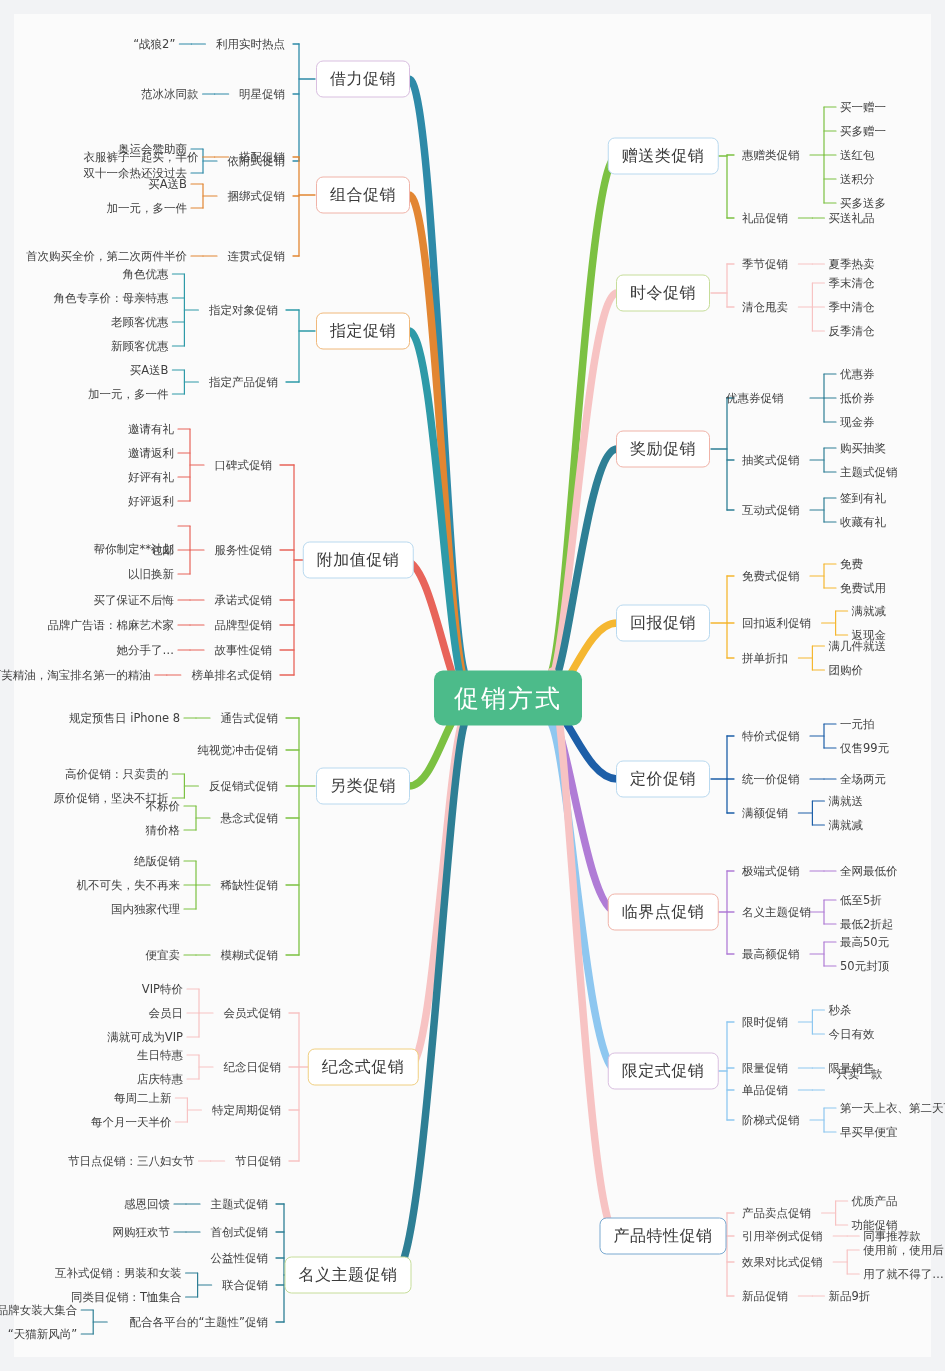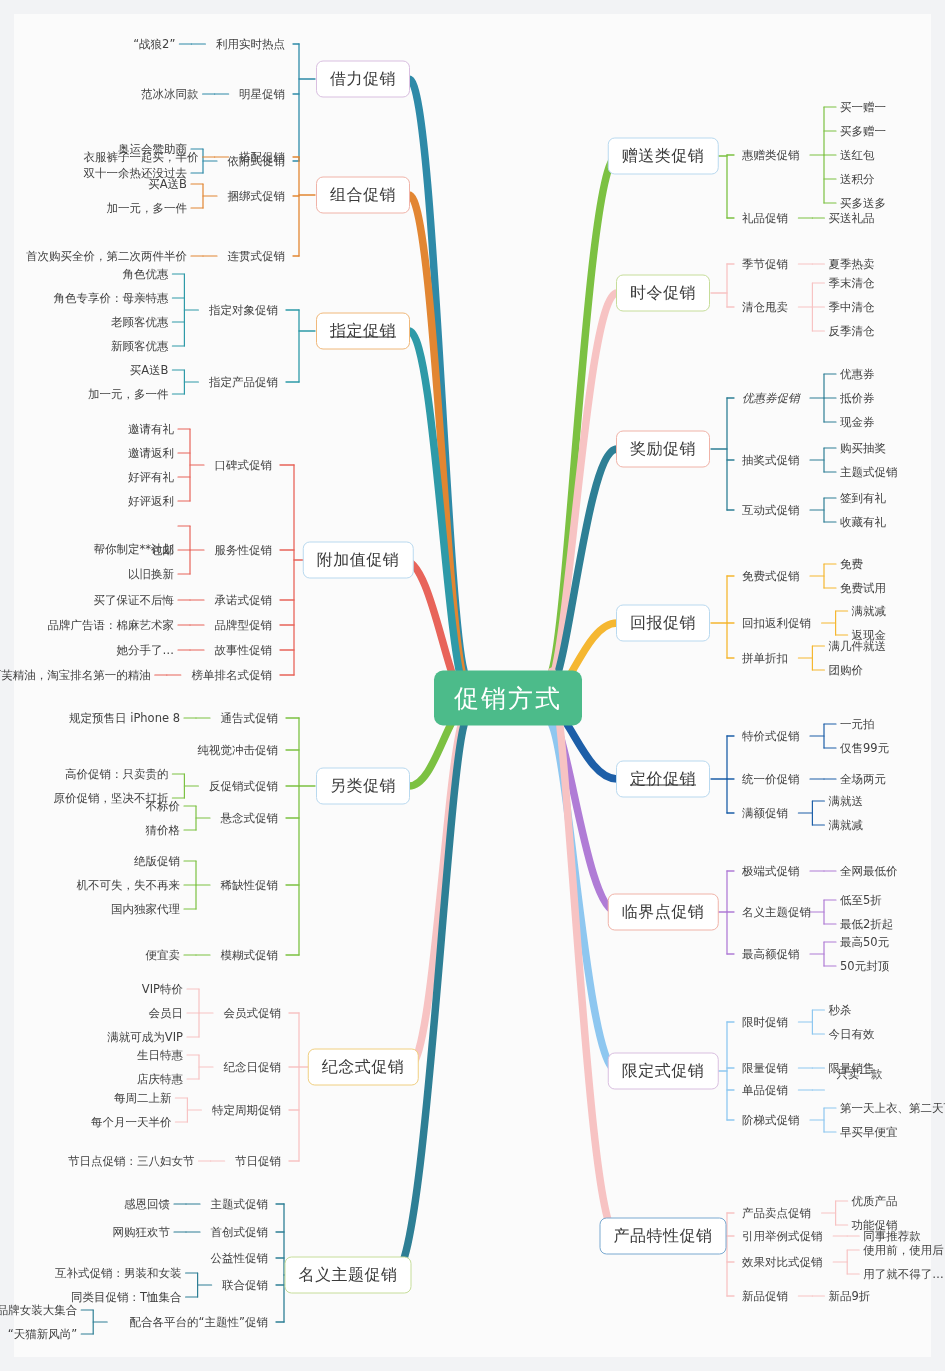--- a/index.html
+++ b/index.html
@@ -308,21 +308,21 @@
       <div class="leafwrapR lvl3" style="left: 187px; top: 149px;">奥运会赞助商</div>
       <div class="leafwrapR lvl3" style="left: 187px; top: 173px;">双十一余热还没过去</div>
       <div class="node lvl1" style="left: 363px; top: 195px; border-color: rgb(240, 179, 168);">组合促销</div>
       <div class="leafwrapR lvl2" style="left: 285px; top: 157px;">搭配促销</div>
       <div class="leafwrapR lvl3" style="left: 198.6px; top: 157px;">衣服裤子一起买，半价</div>
       <div class="leafwrapR lvl2" style="left: 285px; top: 196px;">捆绑式促销</div>
       <div class="leafwrapR lvl3" style="left: 187px; top: 184px;">买A送B</div>
       <div class="leafwrapR lvl3" style="left: 187px; top: 208px;">加一元，多一件</div>
       <div class="leafwrapR lvl2" style="left: 285px; top: 256px;">连贯式促销</div>
       <div class="leafwrapR lvl3" style="left: 187px; top: 256px;">首次购买全价，第二次两件半价</div>
-      <div class="node lvl1" style="left: 363px; top: 331px; border-color: rgb(240, 184, 122); text-decoration: underline;">指定促销</div>
+      <div class="node lvl1" style="left: 363px; top: 331px; border-color: rgb(240, 184, 122);">指定促销</div>
       <div class="leafwrapR lvl2" style="left: 278px; top: 310px;">指定对象促销</div>
       <div class="leafwrapR lvl3" style="left: 168.4px; top: 274px;">角色优惠</div>
       <div class="leafwrapR lvl3" style="left: 168.4px; top: 298px;">角色专享价：母亲特惠</div>
       <div class="leafwrapR lvl3" style="left: 168.4px; top: 322px;">老顾客优惠</div>
       <div class="leafwrapR lvl3" style="left: 168.4px; top: 346px;">新顾客优惠</div>
       <div class="leafwrapR lvl2" style="left: 278px; top: 382px;">指定产品促销</div>
       <div class="leafwrapR lvl3" style="left: 168.4px; top: 370px;">买A送B</div>
       <div class="leafwrapR lvl3" style="left: 168.4px; top: 394px;">加一元，多一件</div>
       <div class="node lvl1" style="left: 358px; top: 560px; border-color: rgb(185, 217, 239);">附加值促销</div>
       <div class="leafwrapR lvl2" style="left: 272px; top: 465px;">口碑式促销</div>
@@ -393,41 +393,41 @@
       <div class="leafwrap lvl2" style="left: 742px; top: 218px;">礼品促销</div>
       <div class="leafwrap lvl3" style="left: 828.4px; top: 218px;">买送礼品</div>
       <div class="node lvl1" style="left: 663px; top: 293px; border-color: rgb(198, 221, 154);">时令促销</div>
       <div class="leafwrap lvl2" style="left: 742px; top: 264px;">季节促销</div>
       <div class="leafwrap lvl3" style="left: 828.4px; top: 264px;">夏季热卖</div>
       <div class="leafwrap lvl2" style="left: 742px; top: 307px;">清仓甩卖</div>
       <div class="leafwrap lvl3" style="left: 828.4px; top: 283px;">季末清仓</div>
       <div class="leafwrap lvl3" style="left: 828.4px; top: 307px; text-align: center;">季中清仓</div>
       <div class="leafwrap lvl3" style="left: 828.4px; top: 331px;">反季清仓</div>
       <div class="node lvl1" style="left: 663px; top: 449px; border-color: rgb(240, 179, 168);">奖励促销</div>
-      <div class="leafwrap lvl2" style="left: 742px; top: 398px; font-style: italic;">优惠券促销</div>
+      <div class="leafwrap lvl2" style="left: 726px; top: 398px;">优惠券促销</div>
       <div class="leafwrap lvl3" style="left: 840px; top: 374px;">优惠券</div>
       <div class="leafwrap lvl3" style="left: 840px; top: 398px;">抵价券</div>
       <div class="leafwrap lvl3" style="left: 840px; top: 422px;">现金券</div>
       <div class="leafwrap lvl2" style="left: 742px; top: 460px;">抽奖式促销</div>
       <div class="leafwrap lvl3" style="left: 840px; top: 448px;">购买抽奖</div>
       <div class="leafwrap lvl3" style="left: 840px; top: 472px;">主题式促销</div>
       <div class="leafwrap lvl2" style="left: 742px; top: 510px;">互动式促销</div>
       <div class="leafwrap lvl3" style="left: 840px; top: 498px;">签到有礼</div>
       <div class="leafwrap lvl3" style="left: 840px; top: 522px;">收藏有礼</div>
       <div class="node lvl1" style="left: 663px; top: 623px; border-color: rgb(185, 217, 239);">回报促销</div>
       <div class="leafwrap lvl2" style="left: 742px; top: 576px;">免费式促销</div>
       <div class="leafwrap lvl3" style="left: 840px; top: 564px;">免费</div>
       <div class="leafwrap lvl3" style="left: 840px; top: 588px;">免费试用</div>
       <div class="leafwrap lvl2" style="left: 742px; top: 623px;">回扣返利促销</div>
       <div class="leafwrap lvl3" style="left: 851.6px; top: 611px;">满就减</div>
       <div class="leafwrap lvl3" style="left: 851.6px; top: 635px;">返现金</div>
       <div class="leafwrap lvl2" style="left: 742px; top: 658px;">拼单折扣</div>
       <div class="leafwrap lvl3" style="left: 828.4px; top: 646px;">满几件就送</div>
       <div class="leafwrap lvl3" style="left: 828.4px; top: 670px;">团购价</div>
-      <div class="node lvl1" style="left: 663px; top: 779px; border-color: rgb(185, 217, 239); text-decoration: underline;">定价促销</div>
+      <div class="node lvl1" style="left: 663px; top: 779px; border-color: rgb(185, 217, 239);">定价促销</div>
       <div class="leafwrap lvl2" style="left: 742px; top: 736px;">特价式促销</div>
       <div class="leafwrap lvl3" style="left: 840px; top: 724px;">一元拍</div>
       <div class="leafwrap lvl3" style="left: 840px; top: 748px;">仅售99元</div>
       <div class="leafwrap lvl2" style="left: 742px; top: 779px;">统一价促销</div>
       <div class="leafwrap lvl3" style="left: 840px; top: 779px;">全场两元</div>
       <div class="leafwrap lvl2" style="left: 742px; top: 813px;">满额促销</div>
       <div class="leafwrap lvl3" style="left: 828.4px; top: 801px;">满就送</div>
       <div class="leafwrap lvl3" style="left: 828.4px; top: 825px;">满就减</div>
       <div class="node lvl1" style="left: 663px; top: 912px; border-color: rgb(240, 179, 168);">临界点促销</div>
       <div class="leafwrap lvl2" style="left: 742px; top: 871px;">极端式促销</div>

